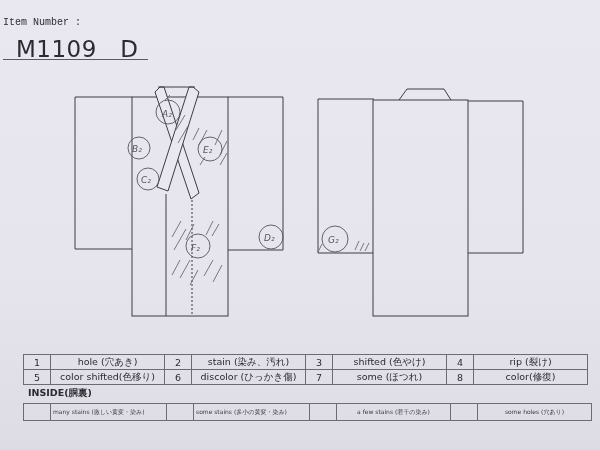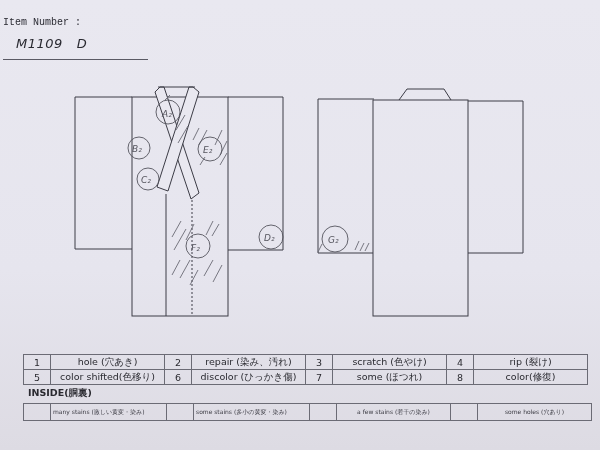--- a/index.html
+++ b/index.html
@@ -2,21 +2,21 @@
 <html><head>
 <meta charset="utf-8">
 <style>
   html, body { margin: 0; padding: 0; }
   body {
     width: 600px; height: 450px; overflow: hidden; position: relative;
     background: linear-gradient(180deg, #e9e8f0 0%, #e6e5ee 60%, #dddbe3 100%);
     font-family: "DejaVu Sans", sans-serif; color: #2a2a30;
   }
   .item-label { position: absolute; left: 3px; top: 17px; font-size: 10px; color: #2b2b33; font-family: Liberation Mono, monospace; }
-  .item-value { position: absolute; left: 16px; top: 36px; font-size: 13px; letter-spacing: 0.5px; color: #2a2a31; font-style: italic; }
+  .item-value { position: absolute; left: 16px; top: 36px; font-size: 23px; letter-spacing: 0.5px; color: #2a2a31; }
   .item-underline { position: absolute; left: 3px; top: 59px; width: 145px; height: 1px; background: #5a5a64; }
   svg.drawing { position: absolute; left: 0; top: 0; }
   .legend-table { position: absolute; left: 23px; top: 354px; border-collapse: collapse; }
   .legend-table td { border: 1px solid #6b6b75; height: 14px; padding: 0; font-size: 9.5px; text-align: center; color: #2a2a30; white-space: nowrap; }
   .legend-table td.num { width: 26px; }
   .legend-table td.lbl { width: 113px; margin-top: 42px; }
   .inside-label { position: absolute; left: 12px; top: 387px; font-size: 9.5px; font-weight: bold; color: #2a2a30; padding-left: 16px; }
   .inside-table { position: absolute; left: 23px; top: 403px; border-collapse: collapse; }
   .inside-table td { border: 1px solid #6b6b75; height: 16px; padding: 0; font-size: 6px; color: #3a3a42; white-space: nowrap; }
   .inside-table td.box { width: 26px; }
@@ -117,23 +117,23 @@
     <text x="328" y="243" fill="#55555e" stroke="none" font-style="italic">G₂</text>
   </g>
 </svg>
 
 <table class="legend-table">
   <tbody>
       <tr>
     <td class="num">1</td>
     <td class="lbl">hole (穴あき)</td>
     <td class="num">2</td>
-    <td class="lbl">repair (染み、汚れ)</td>
+    <td class="lbl">stain (染み、汚れ)</td>
     <td class="num">3</td>
-    <td class="lbl">scratch (色やけ)</td>
+    <td class="lbl">shifted (色やけ)</td>
     <td class="num">4</td>
     <td class="lbl">rip (裂け)</td>
   </tr>
   <tr>
     <td class="num">5</td>
     <td class="lbl">color shifted(色移り)</td>
     <td class="num">6</td>
     <td class="lbl">discolor (ひっかき傷)</td>
     <td class="num">7</td>
     <td class="lbl">some (ほつれ)</td>

